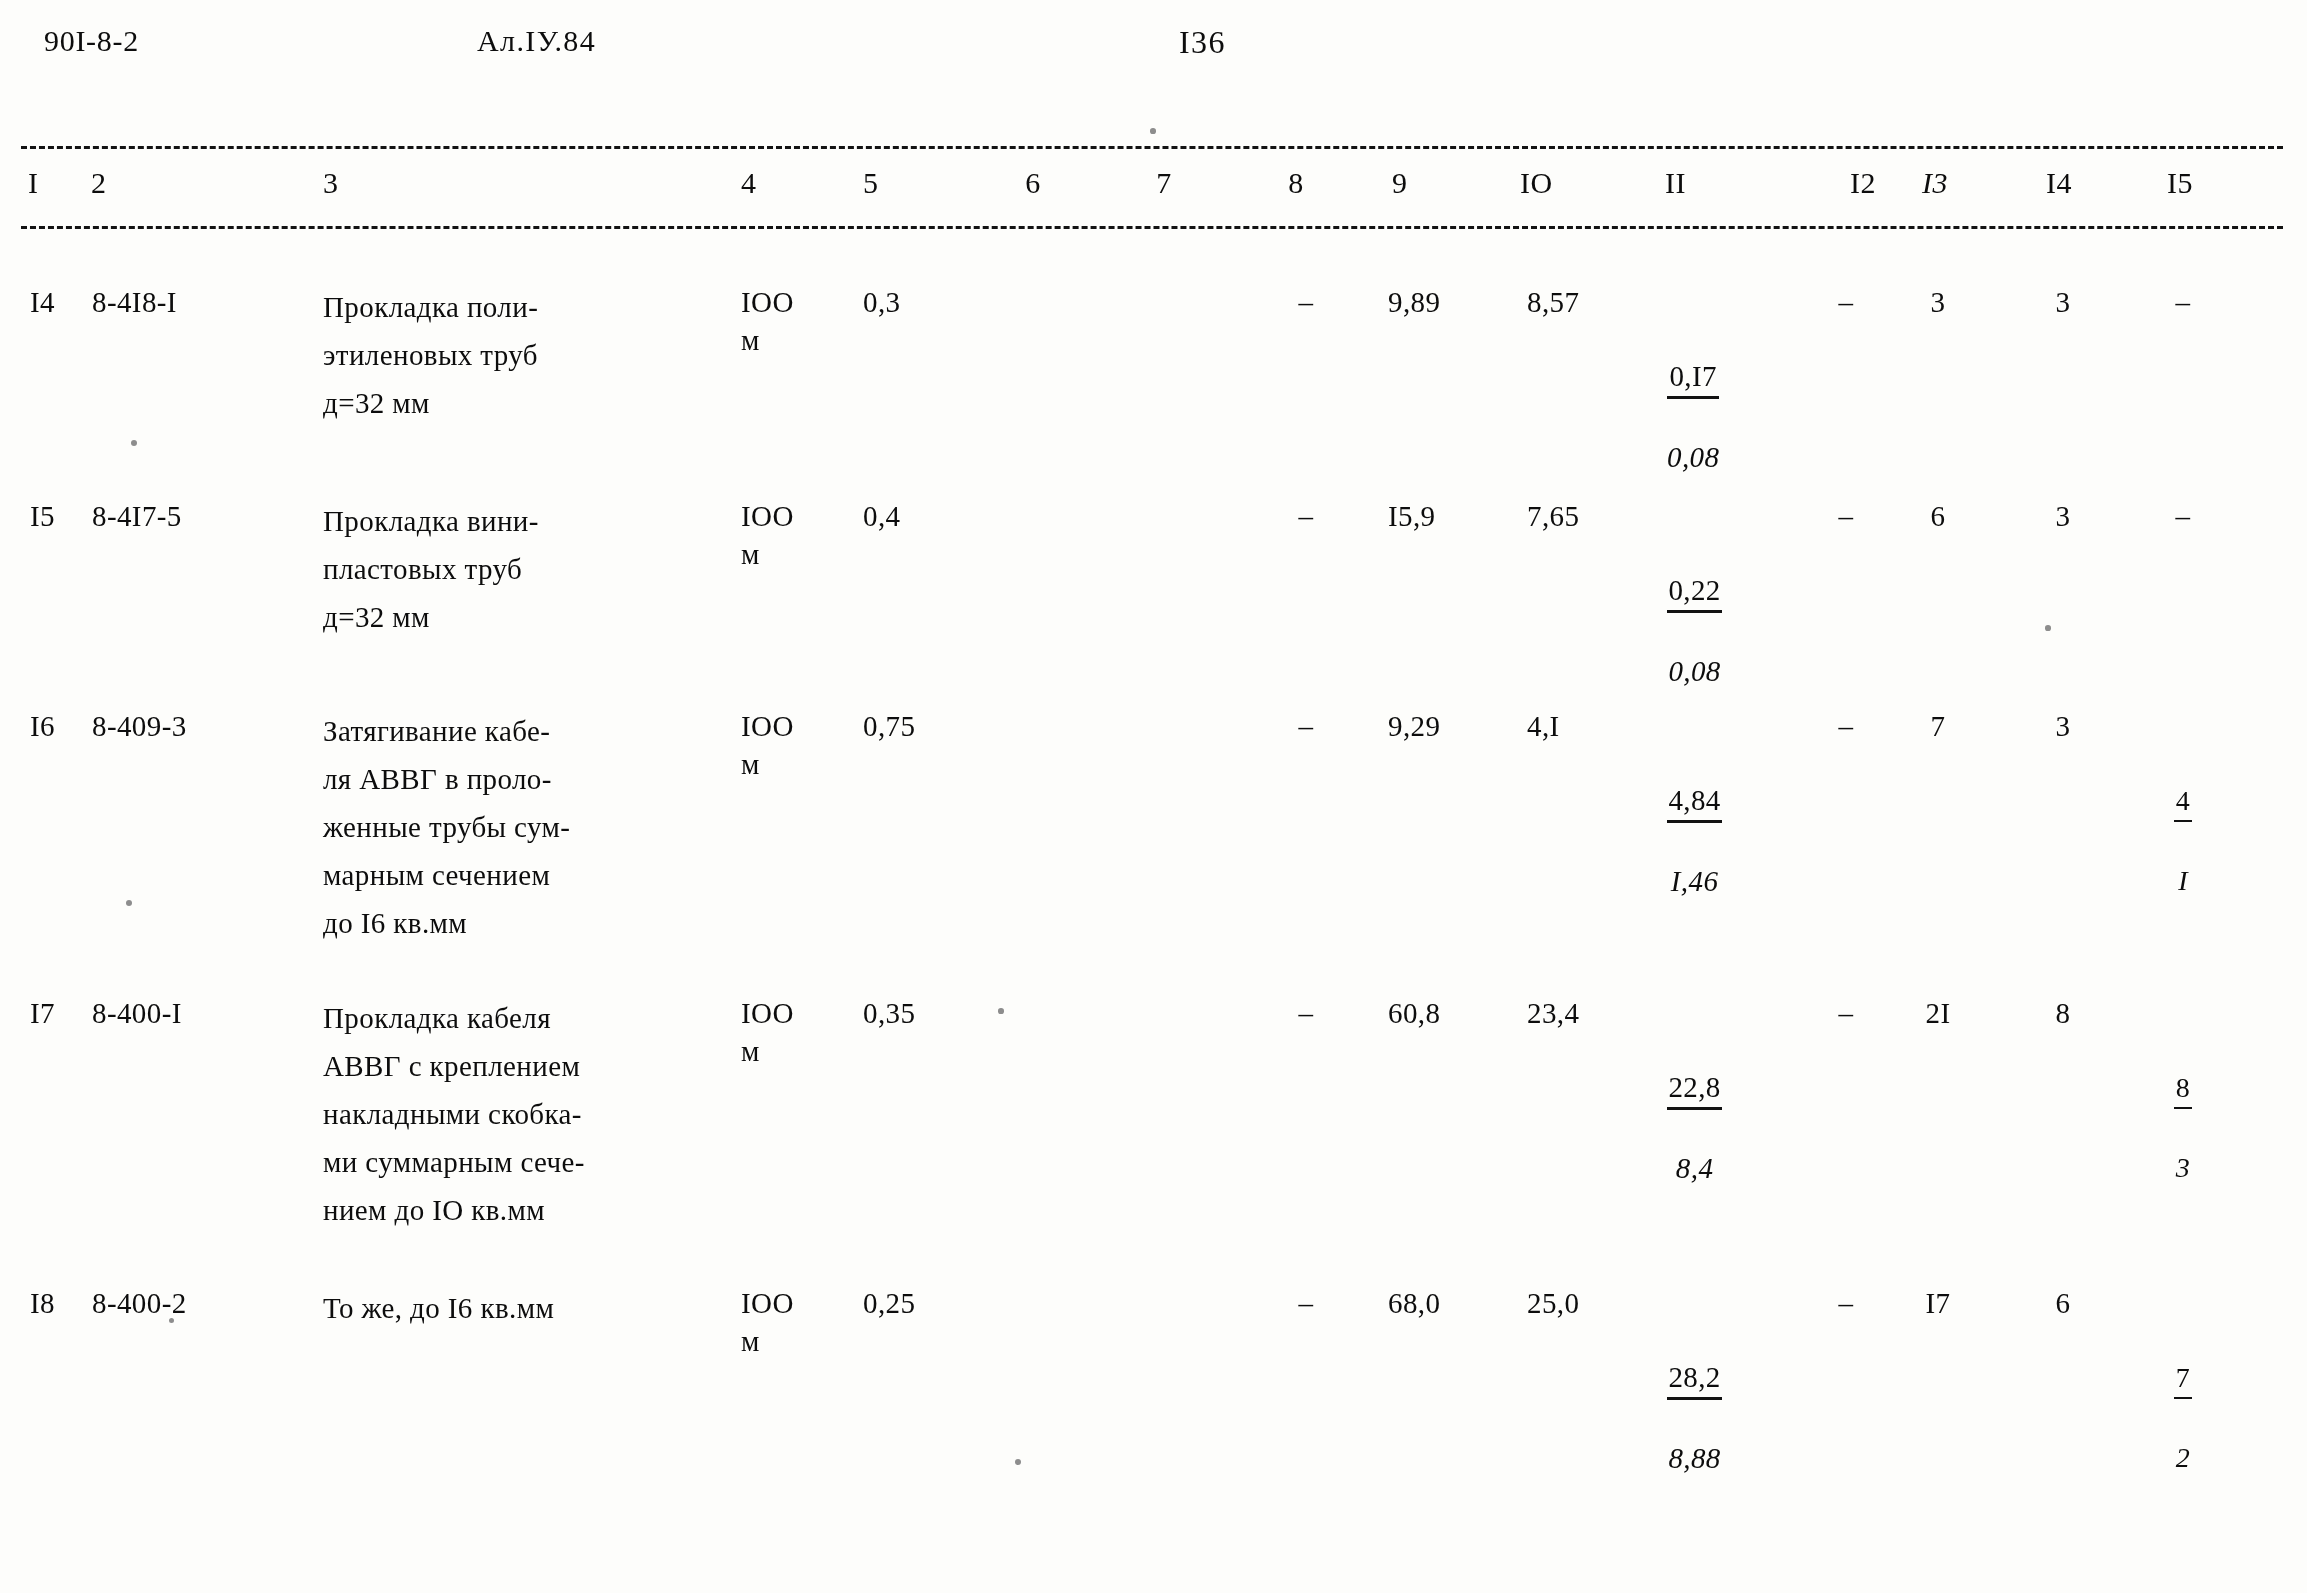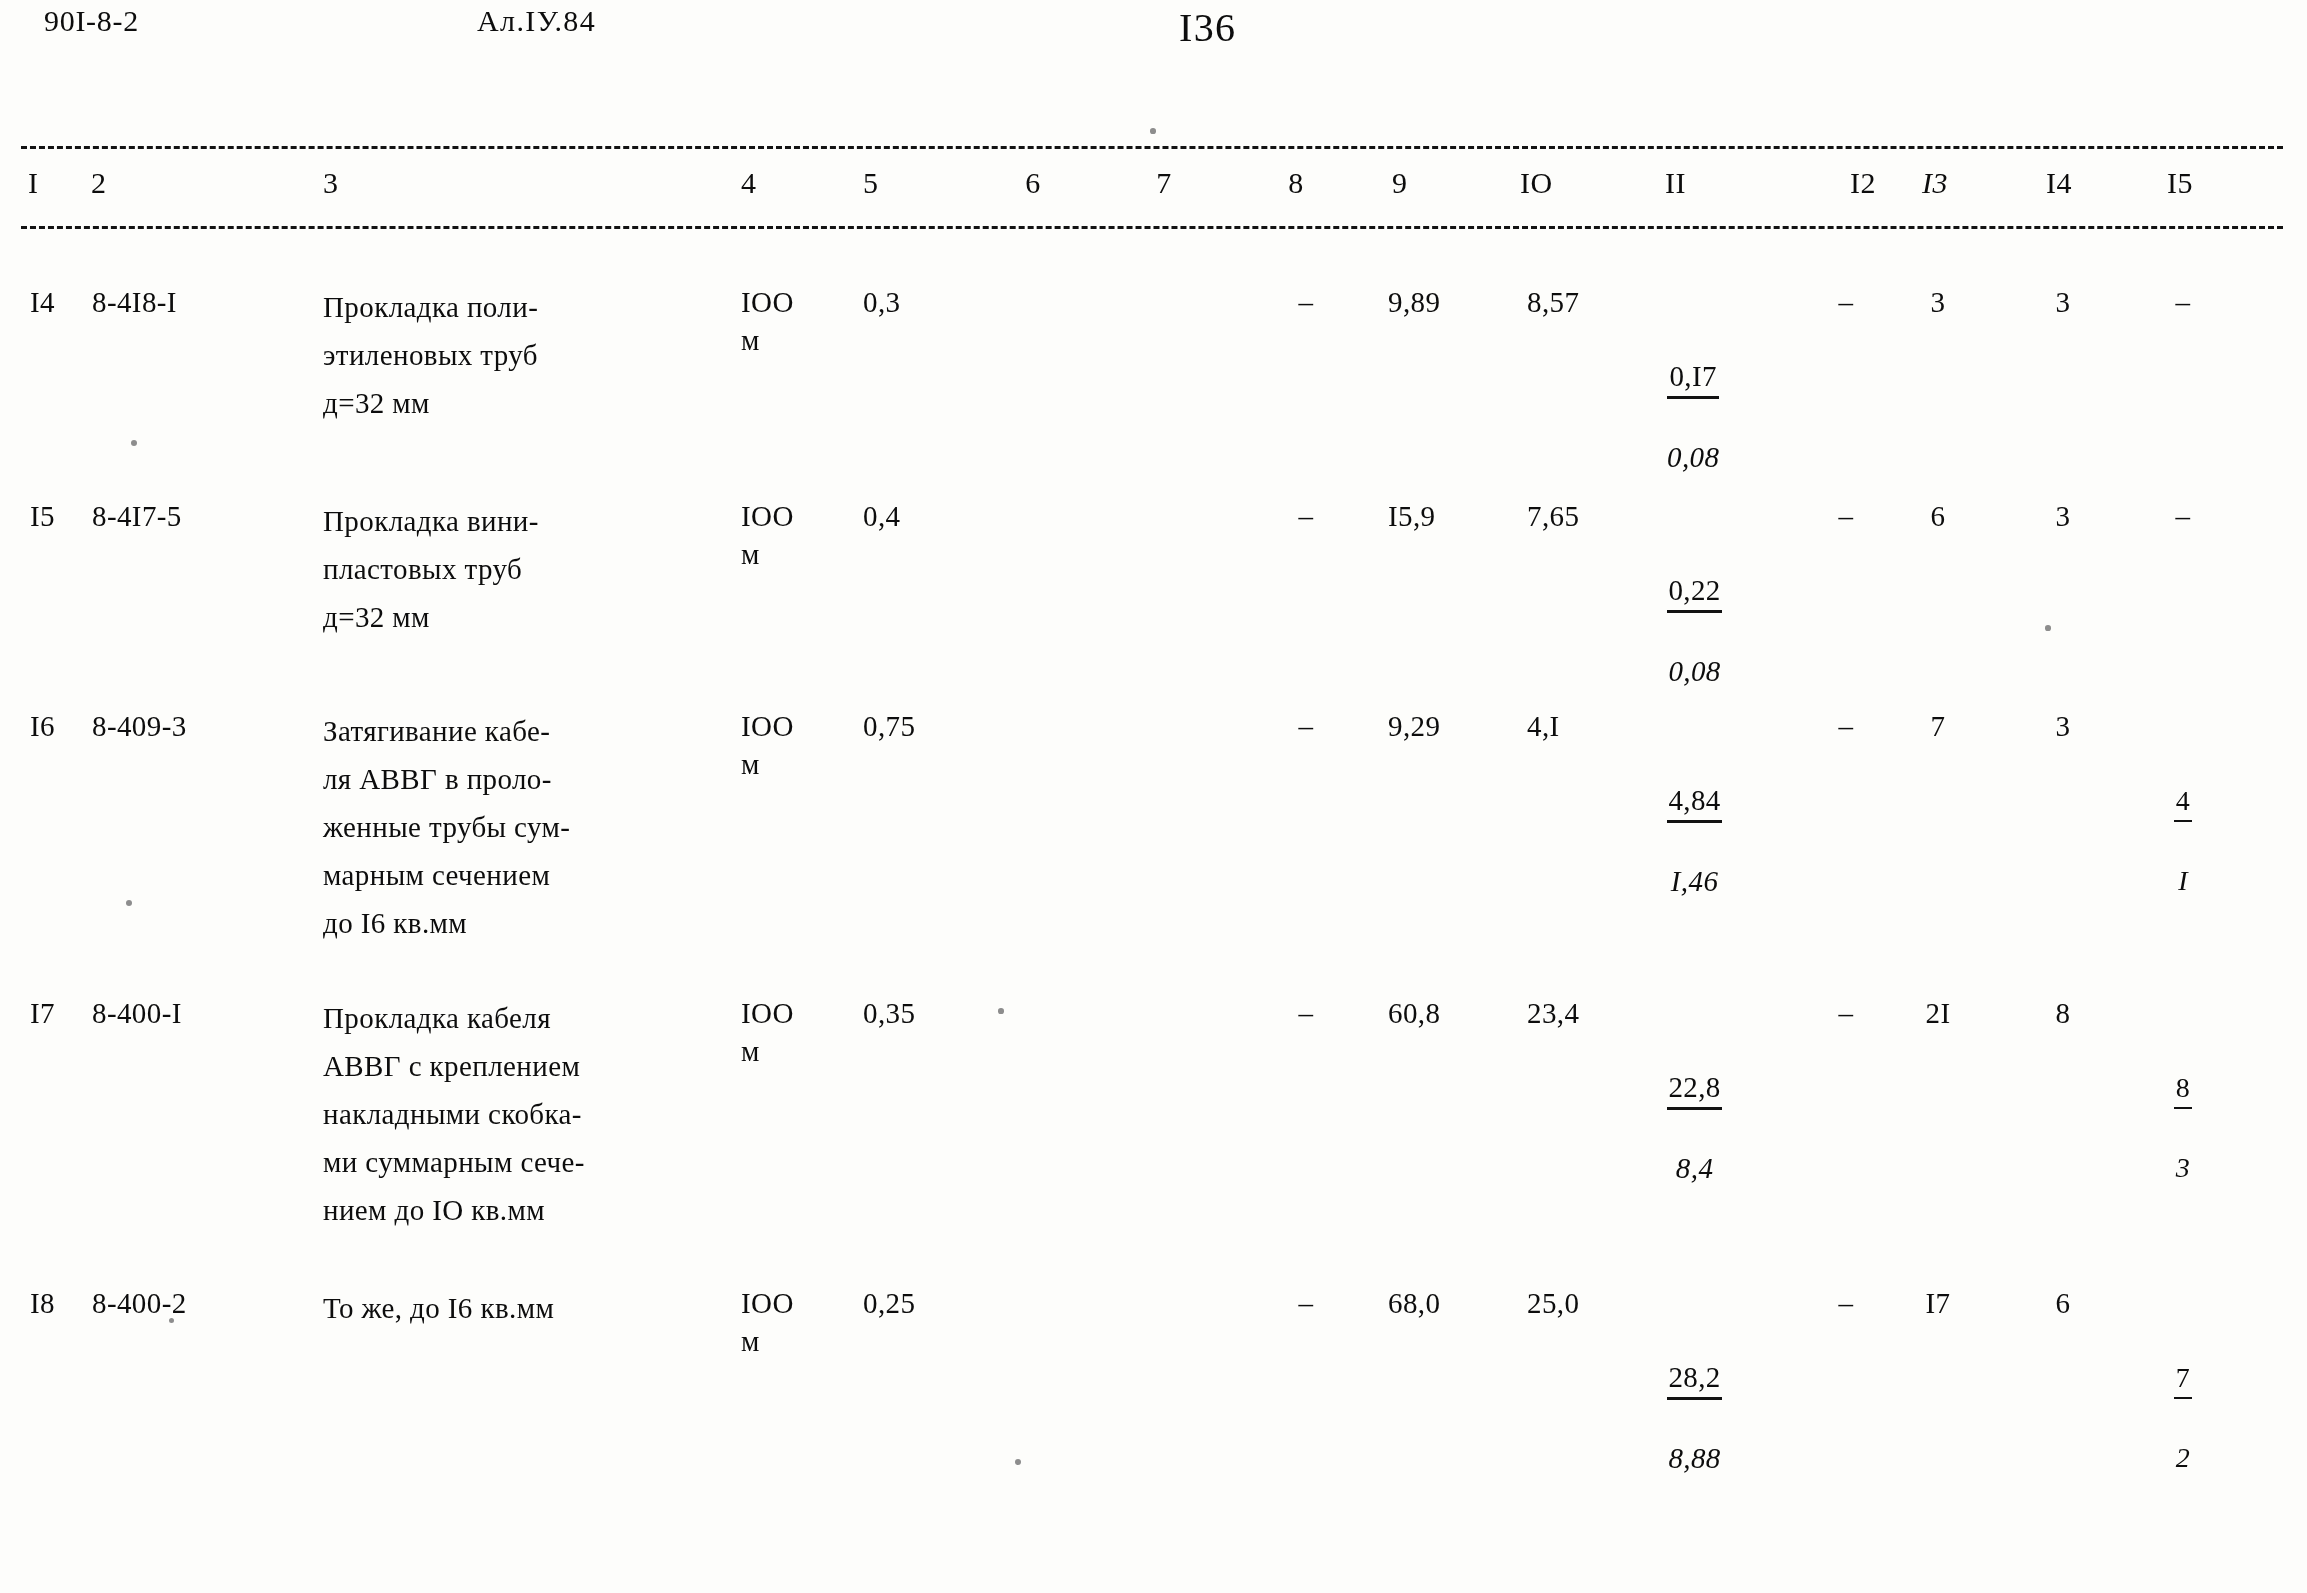--- a/index.html
+++ b/index.html
@@ -20,21 +20,21 @@
   
   .page {
     position: absolute;
     inset: 0;
     background: #fdfdfb;
   }
 
   
   .doc-header {
     position: absolute;
-    top: 4px;
+    top: 24px;
     left: 0;
     width: 2307px;
     height: 50px;
   }
   .doc-code {
     position: absolute;
     left: 44px;
     top: 0;
     font-size: 30px;
     letter-spacing: 0.7px;
@@ -43,21 +43,21 @@
     position: absolute;
     left: 477px;
     top: 0;
     font-size: 30px;
     letter-spacing: 1.4px;
   }
   .doc-page-no {
     position: absolute;
     left: 1179px;
     top: 0;
-    font-size: 40px;
+    font-size: 32px;
     letter-spacing: 1.4px;
   }
 
   
   .rule {
     position: absolute;
     left: 21px;
     width: 2262px;
     height: 0;
     border-top: 3.6px dashed #131313;

